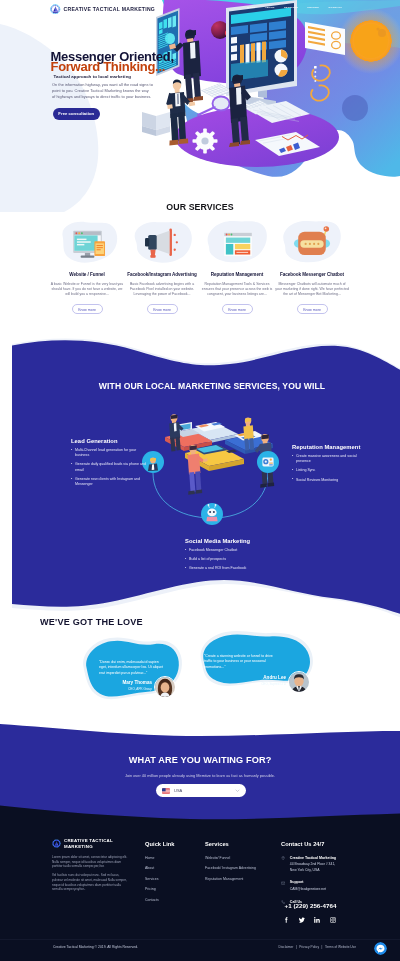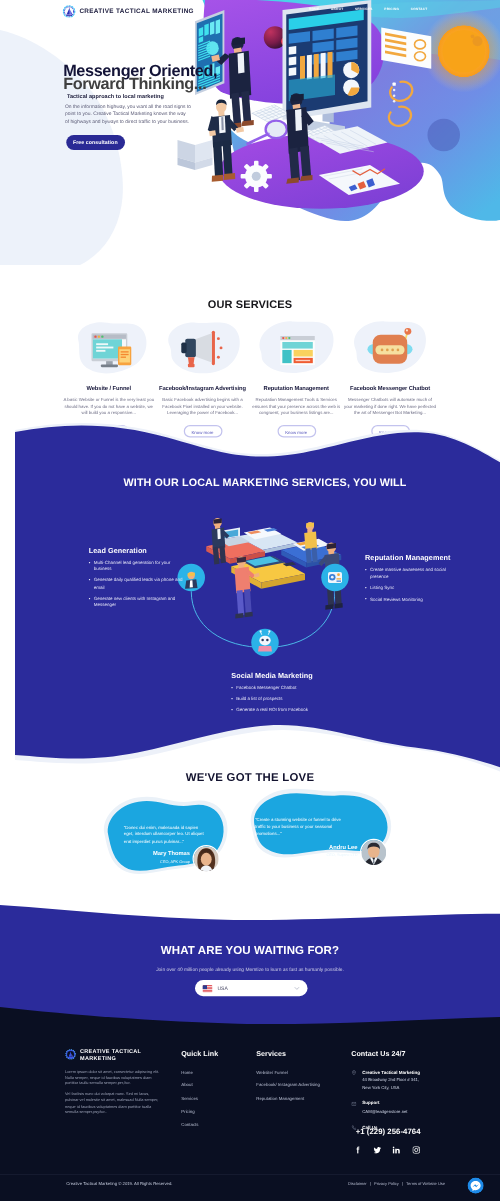--- a/index.html
+++ b/index.html
@@ -14,27 +14,27 @@
   .hero-illus { position:absolute; left:0; top:0; width:400px; height:212px; }
   .topbar { position:absolute; left:0; top:0; width:400px; height:18px; z-index:12; }
   .logo-wrap { position:absolute; left:50px; top:3.5px; display:flex; align-items:center; gap:3px; }
   .logo-mark { width:10.5px; height:10.5px; display:block; }
   .logo-text { font-size:5.1px; font-weight:700; letter-spacing:0.28px; color:#1a1a3c; white-space:nowrap; }
   .nav { position:absolute; right:58px; top:6px; display:flex; gap:9.3px; }
   .nav a { font-size:2.5px; font-weight:700; letter-spacing:0.2px; color:#fff; text-decoration:none; white-space:nowrap; line-height:4px; }
 
   .hero-copy { position:absolute; left:50.5px; top:51.5px; width:150px; z-index:11; }
   .hero-h1 { font-size:13.0px; font-weight:700; letter-spacing:-0.28px; color:#131337; line-height:10.3px; }
-  .hero-h1 .accent { color:#404040; }
+  .hero-h1 .accent { color:#c2410c; }
   .hero-sub { margin-top:1.5px; margin-left:3px; font-size:4.4px; font-weight:700; color:#1b1b3a; letter-spacing:0.05px; }
   .hero-p { margin-top:3.2px; margin-left:1.5px; font-size:3.95px; line-height:6.35px; color:#5b5b76; width:101px; }
   .hero-btn { margin-top:7.3px; margin-left:2px; display:block; background:#2a2a95; color:#fff; font-size:4.2px; font-weight:600; width:47.5px; height:11.4px; line-height:11.4px; text-align:center; border-radius:20px; border:none; cursor:pointer; letter-spacing:0.05px; padding:0; }
 
   
-  .services { position:absolute; left:0; top:0px; width:400px; height:340px;margin-top:36px; }
+  .services { position:absolute; left:0; top:0px; width:400px; height:340px; }
   .svc-h2 { text-align:center; font-size:8.8px; font-weight:700; letter-spacing:0.1px; color:#16161a; position:absolute; left:0; top:202px; width:400px; }
   .svc-row { position:absolute; left:0; top:222px; width:400px; display:flex; }
   .svc-card { width:75px; display:flex; flex-direction:column; align-items:center; }
   .svc-card:nth-child(1){ margin-left:49.5px; }
   .svc-ico { position:relative; width:70px; height:47px; margin-top:-3px; }
   .svc-title { margin-top:6px; font-size:4.6px; font-weight:700; color:#16163a; text-align:center; line-height:6px; letter-spacing:-0.05px; }
   .svc-text { margin-top:3.5px; font-size:3.5px; line-height:5.2px; color:#6d6d85; text-align:center; width:74px; }
   .svc-btn { margin-top:6.5px; font-size:3.5px; color:#5454bb; background:#fff; border:0.5px solid #c3c3ee; border-radius:20px; padding:0; width:31px; height:10px; line-height:10px; cursor:pointer; }
 
   
@@ -44,21 +44,21 @@
   .bean-block { position:absolute; color:#fff; }
   .bean-title { font-size:5.8px; font-weight:700; margin-bottom:4px; letter-spacing:0.05px; }
   .bean-li { font-size:3.6px; line-height:5.2px; margin-bottom:4px; position:relative; padding-left:4px; color:#e4e4f7; }
   .bean-li:before { content:"•"; position:absolute; left:0; top:-0.2px; color:#e4e4f7; }
   .b1 { left:59px; top:112px; width:78px; }
   .b2 { left:280px; top:118px; width:72px; }
   .b3 { left:173px; top:212px; width:86px; }
 
   
   .testi { position:absolute; left:0; top:580px; width:400px; height:150px; overflow:hidden; }
-  .testi-h2 { position:absolute; left:0; top:37px; width:400px; text-align:center; font-size:9.1px; font-weight:700; color:#13132f; letter-spacing:0.2px; }
+  .testi-h2 { position:absolute; left:0; top:37px; width:400px; text-align:left; font-size:9.1px; font-weight:700; color:#13132f; letter-spacing:0.2px;padding-left:40px; }
   .tcard { position:absolute; width:125px; height:75px; }
   .tquote { position:absolute; font-size:3.5px; line-height:5.4px; color:#fff; }
   .tname { position:absolute; font-size:4.6px; font-weight:700; color:#fff; text-align:right; }
   .trole { position:absolute; font-size:3.1px; color:#e8f6fd; text-align:right; }
   .tavatar { position:absolute; width:22px; height:22px; border-radius:50%; overflow:hidden; border:1.4px solid #fff; }
 
   
   .cta { position:absolute; left:0; top:700px; width:400px; height:140px; overflow:hidden; }
   .cta-bg { position:absolute; left:0; top:0; width:400px; height:140px; }
   .cta-h2 { position:absolute; left:0; top:55px; width:400px; text-align:center; font-size:9.2px; font-weight:700; color:#fff; letter-spacing:0.1px; }

